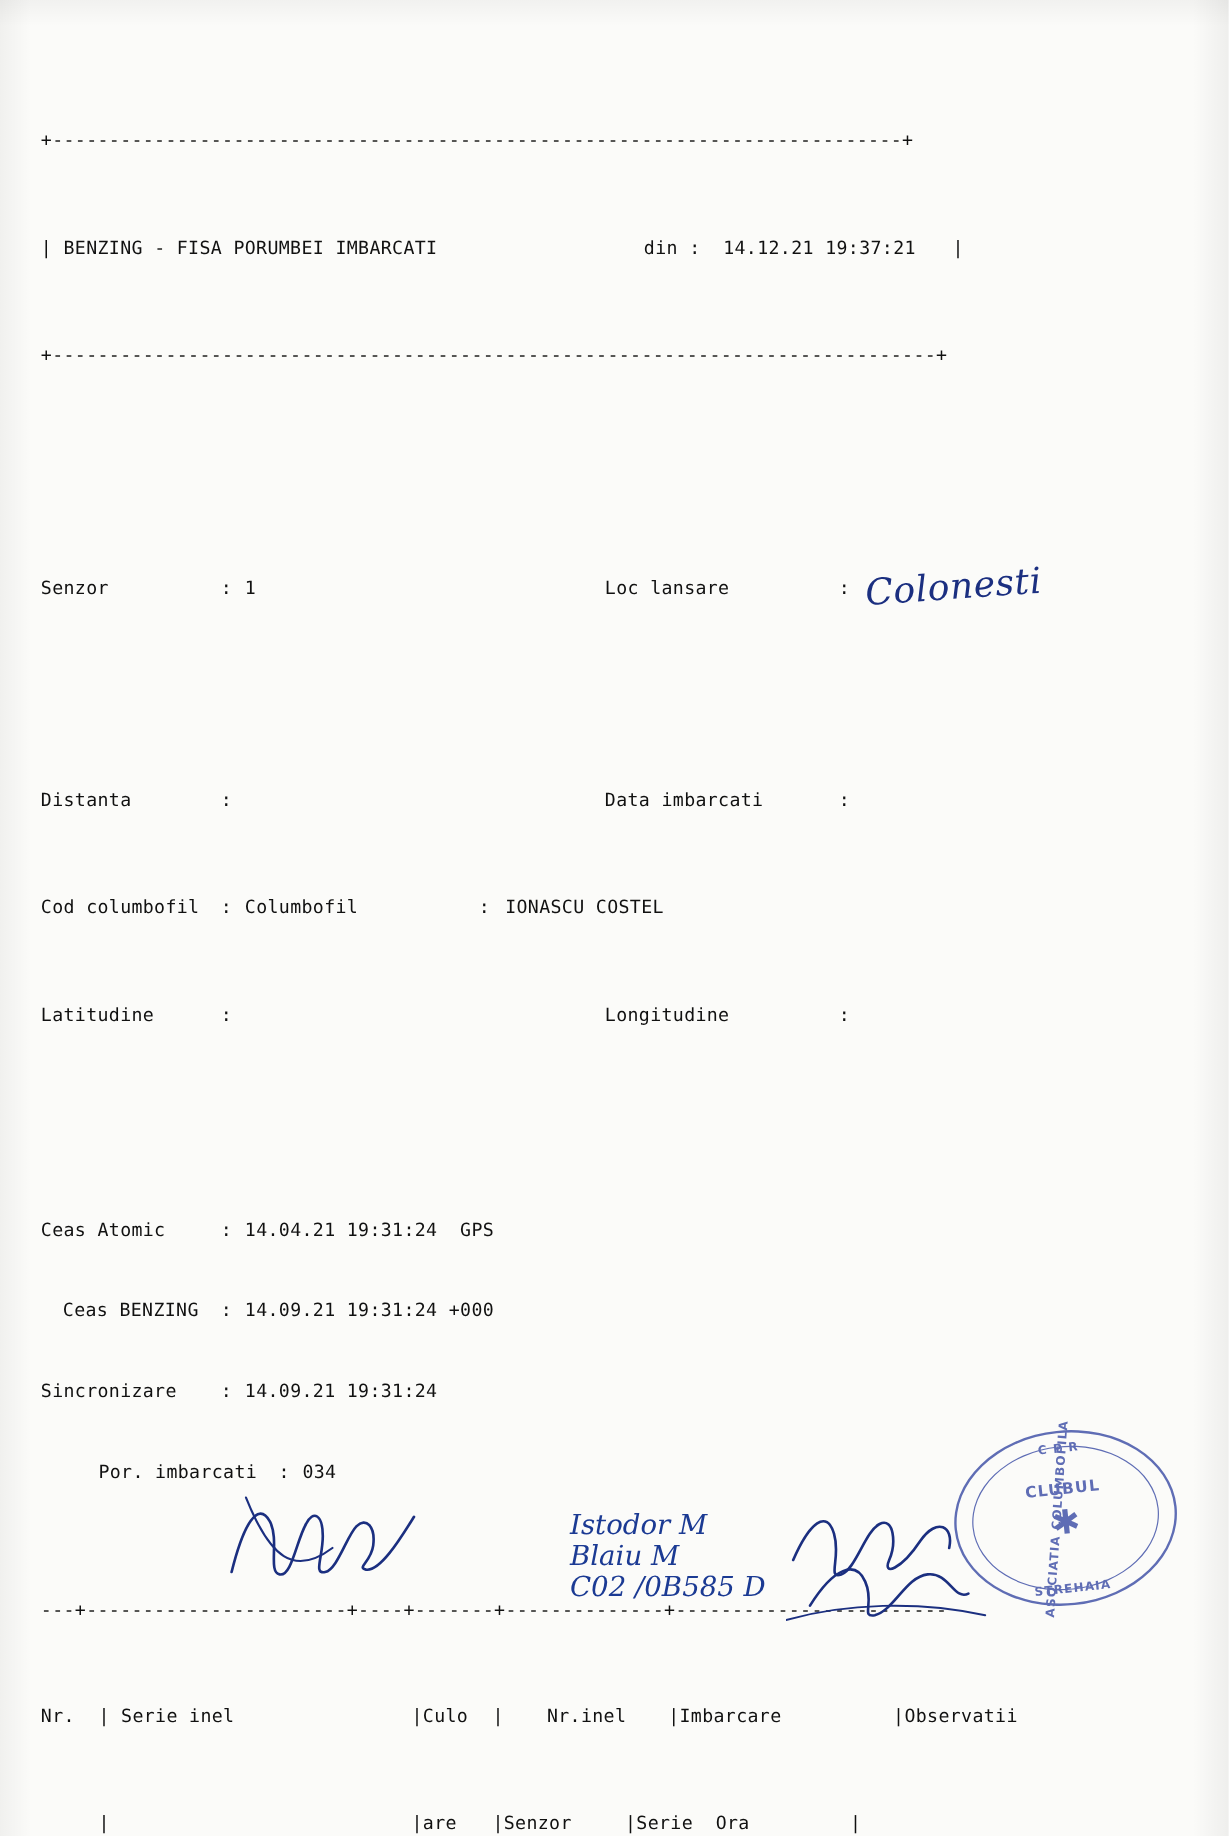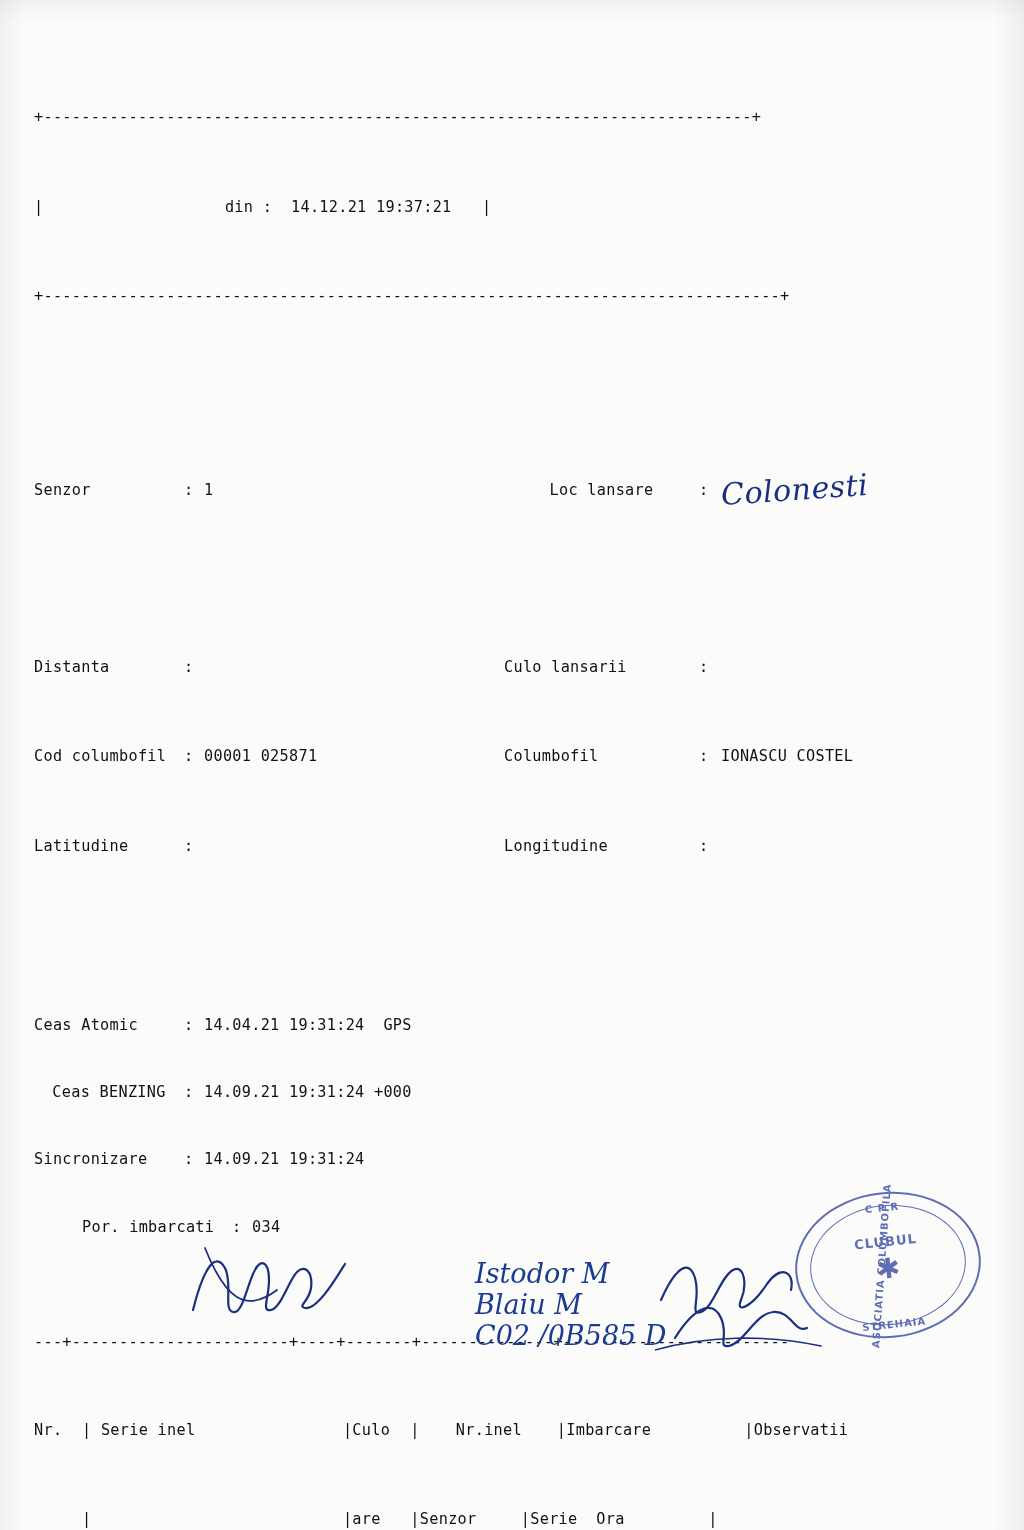--- a/index.html
+++ b/index.html
@@ -51,21 +51,21 @@
     color: #1b2f80;
     font-size: 30px;
     letter-spacing: 0.5px;
     transform: rotate(-4deg);
     display: inline-block;
   }
   .hw-small {
     font-family: "DejaVu Serif", serif;
     font-style: italic;
     color: #1b3a93;
-    font-size: 27px;
+    font-size: 23px;
     display: inline-block;
   }
   .sigwrap {
     position: absolute;
     pointer-events: none;
   }
   .stamp {
     position: absolute;
     left: 795px;
     top: 1192px;
@@ -112,56 +112,56 @@
 <body>
 
 <div class="page">
 
   <div class="doc">
 
     <div class="rule">+---------------------------------------------------------------------------+</div>
 
     <div class="flexline" style="margin-top:2px;">
       <span>| </span>
+      <span>BENZING - FISA PORUMBEI IMBARCATI</span>
       <span style="display:inline-block;width:172px;"></span>
       <span>din :</span>
       <span>  </span>
       <span>14.12.21 19:37:21</span>
       <span style="display:inline-block;width:40px;text-align:right;">|</span>
     </div>
 
     <div class="rule">+------------------------------------------------------------------------------+</div>
 
     
     <div style="height:16px;"></div>
 
     <div class="flexline">
       <span style="display:inline-block;width:150px;">Senzor</span>
       <span style="display:inline-block;width:20px;">:</span>
       <span style="display:inline-block;width:300px;">1</span>
-      <span style="display:inline-block;width:195px;text-align:center;">Loc lansare</span>
+      <span style="display:inline-block;width:195px;">Loc lansare</span>
       <span style="display:inline-block;width:22px;">:</span>
       <span class="handwrite">Colonesti</span>
     </div>
 
     <div style="height:20px;"></div>
 
     <div class="flexline">
       <span style="display:inline-block;width:150px;">Distanta</span>
       <span style="display:inline-block;width:20px;">:</span>
       <span style="display:inline-block;width:300px;"></span>
-      <span style="display:inline-block;width:195px;">Culo lansarii</span>
+      <span style="display:inline-block;width:195px;">Data imbarcati</span>
       <span style="display:inline-block;width:22px;">:</span>
       <span></span>
     </div>
 
     <div class="flexline">
       <span style="display:inline-block;width:150px;">Cod columbofil</span>
       <span style="display:inline-block;width:20px;">:</span>
-      <span style="display:inline-block;width:300px;">00001 025871</span>
       <span style="display:inline-block;width:195px;">Columbofil</span>
       <span style="display:inline-block;width:22px;">:</span>
       <span>IONASCU COSTEL</span>
     </div>
 
     <div class="flexline">
       <span style="display:inline-block;width:150px;">Latitudine</span>
       <span style="display:inline-block;width:20px;">:</span>
       <span style="display:inline-block;width:300px;"></span>
       <span style="display:inline-block;width:195px;">Longitudine</span>

